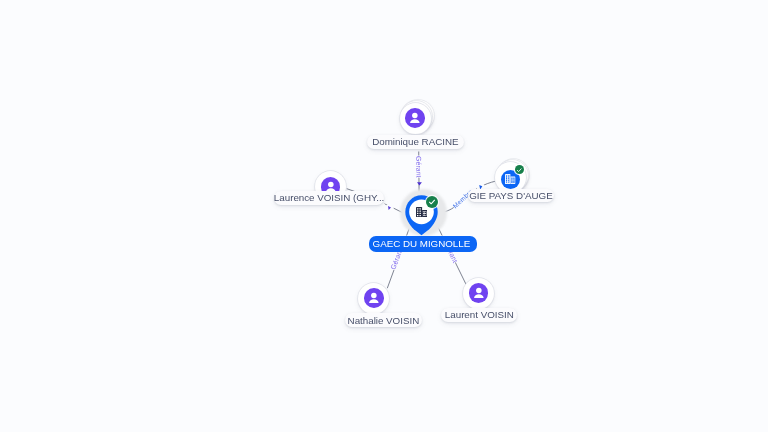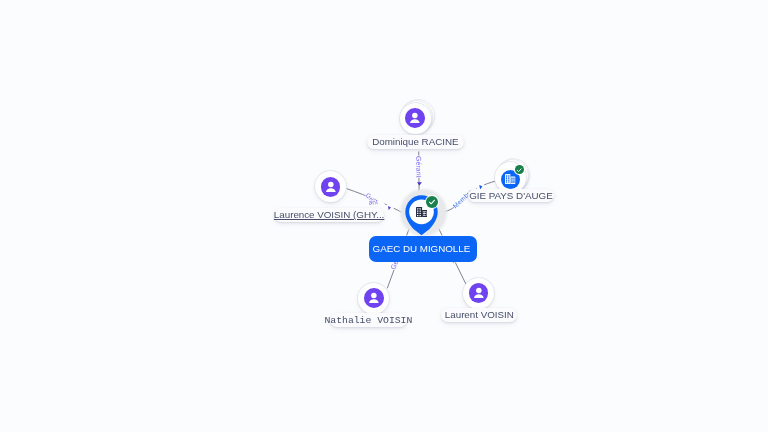--- a/index.html
+++ b/index.html
@@ -83,21 +83,21 @@
 
   <div class="node-wrap" style="left:276.8px;top:171.3px;width:31.2px;height:31.2px;">
     <div class="disc" style="left:0px;top:0px;width:31.2px;height:31.2px;"></div>
     <div class="inner" style="left:5.75px;top:5.75px;width:19.7px;height:19.7px;background:#7043f0;">
       <svg width="19.7" height="19.7" viewBox="0 0 100 100">
         <circle cx="50" cy="37.5" r="14.0" fill="#ffffff"></circle>
         <path d="M50 57.5 c-12.8 0-22.6 8.0-24.0 15.6 a3.0 3.0 0 0 0 3.0 3.4 h42.0 a3.0 3.0 0 0 0 3.0 -3.4 C72.6 65.5 62.8 57.5 50 57.5 z" fill="#ffffff"></path>
       </svg>
     </div>
   </div>
-  <div class="lbl" style="left:235.8px;top:208px;width:110.6px;height:13.8px;text-decoration:underline;">Laurence VOISIN (GHY...</div>
+  <div class="lbl" style="left:235.8px;top:191px;width:110.6px;height:13.8px;">Laurence VOISIN (GHY...</div>
 
   <div class="node-wrap" style="left:457.0px;top:161.5px;width:31.0px;height:31.0px;">
     <div class="ghost" style="left:3.0px;top:-3.0px;width:31.0px;height:31.0px;"></div>
     <div class="ghost" style="left:1.5px;top:-1.5px;width:31.0px;height:31.0px;"></div>
     <div class="disc" style="left:0px;top:0px;width:31.0px;height:31.0px;"></div>
     <div class="inner" style="left:6.1px;top:8.0px;width:19.3px;height:19.3px;background:#0c66f5;">
       <svg width="10.7" height="10.1" viewBox="0 0 107 101">
         <path d="M0 4 a4 4 0 0 1 4-4 h46 a4 4 0 0 1 4 4 v96 h-54 z" fill="#eef5ff"></path>
         <path d="M54 26 h45 a4 4 0 0 1 4 4 v66 a4 4 0 0 1 -4 4 h-45 z" fill="#eef5ff"></path>
         <rect x="11" y="12" width="10" height="76" rx="2" fill="#0c66f5"></rect>
@@ -120,21 +120,21 @@
 
   <div class="node-wrap" style="left:320.2px;top:282.7px;width:31.2px;height:31.2px;">
     <div class="disc" style="left:0px;top:0px;width:31.2px;height:31.2px;"></div>
     <div class="inner" style="left:5.75px;top:5.75px;width:19.7px;height:19.7px;background:#7043f0;">
       <svg width="19.7" height="19.7" viewBox="0 0 100 100">
         <circle cx="50" cy="37.5" r="14.0" fill="#ffffff"></circle>
         <path d="M50 57.5 c-12.8 0-22.6 8.0-24.0 15.6 a3.0 3.0 0 0 0 3.0 3.4 h42.0 a3.0 3.0 0 0 0 3.0 -3.4 C72.6 65.5 62.8 57.5 50 57.5 z" fill="#ffffff"></path>
       </svg>
     </div>
   </div>
-  <div class="lbl" style="left:292px;top:313.2px;width:76.8px;height:14px;font-family:Liberation Mono, monospace;">Nathalie VOISIN</div>
+  <div class="lbl" style="left:307px;top:313.2px;width:76.8px;height:14px;">Nathalie VOISIN</div>
 
   <div class="node-wrap" style="left:425.0px;top:277.7px;width:31.2px;height:31.2px;">
     <div class="disc" style="left:0px;top:0px;width:31.2px;height:31.2px;"></div>
     <div class="inner" style="left:5.75px;top:5.75px;width:19.7px;height:19.7px;background:#7043f0;">
       <svg width="19.7" height="19.7" viewBox="0 0 100 100">
         <circle cx="50" cy="37.5" r="14.0" fill="#ffffff"></circle>
         <path d="M50 57.5 c-12.8 0-22.6 8.0-24.0 15.6 a3.0 3.0 0 0 0 3.0 3.4 h42.0 a3.0 3.0 0 0 0 3.0 -3.4 C72.6 65.5 62.8 57.5 50 57.5 z" fill="#ffffff"></path>
       </svg>
     </div>
   </div>
@@ -166,21 +166,21 @@
       <rect x="89" y="47" width="12" height="15" rx="1.2" fill="#252b42"></rect>
       <rect x="73" y="70.5" width="12" height="15" rx="1.2" fill="#252b42"></rect>
       <rect x="89" y="70.5" width="12" height="15" rx="1.2" fill="#252b42"></rect>
     </svg>
   </div>
   <div class="badge" style="z-index:22;left:388px;top:196px;width:12px;height:12px;">
     <svg width="8" height="8" viewBox="0 0 24 24">
       <path d="M4.5 12.6 L9.5 17.4 L19.5 6.6" fill="none" stroke="#ffffff" stroke-width="3.2" stroke-linecap="round" stroke-linejoin="round"></path>
     </svg>
   </div>
-  <div class="lbl-main" style="left:330.5px;top:235.9px;width:108.8px;height:26px;">GAEC DU MIGNOLLE</div>
+  <div class="lbl-main" style="left:330.5px;top:235.9px;width:108.8px;height:16px;">GAEC DU MIGNOLLE</div>
 
   <svg class="layer" style="z-index:3;transform:translateZ(0);">
     <g font-family="Liberation Sans, sans-serif" stroke="#fbfcfe" stroke-width="1.6" paint-order="stroke" stroke-linejoin="round">
       <text font-size="7" fill="#7f68ec">
         <textPath href="#tp-racine" startOffset="0%" dominant-baseline="middle">Gérant</textPath></text>
       <text font-size="6.5" fill="#7f68ec">
         <textPath href="#tp-laurence" startOffset="0%" dominant-baseline="middle">Gérant</textPath></text>
       <text font-size="6.5" fill="#3f71e8">
         <textPath href="#tp-gie" startOffset="0%" dominant-baseline="middle">Membre</textPath></text>
       <text font-size="7" fill="#7f68ec">

